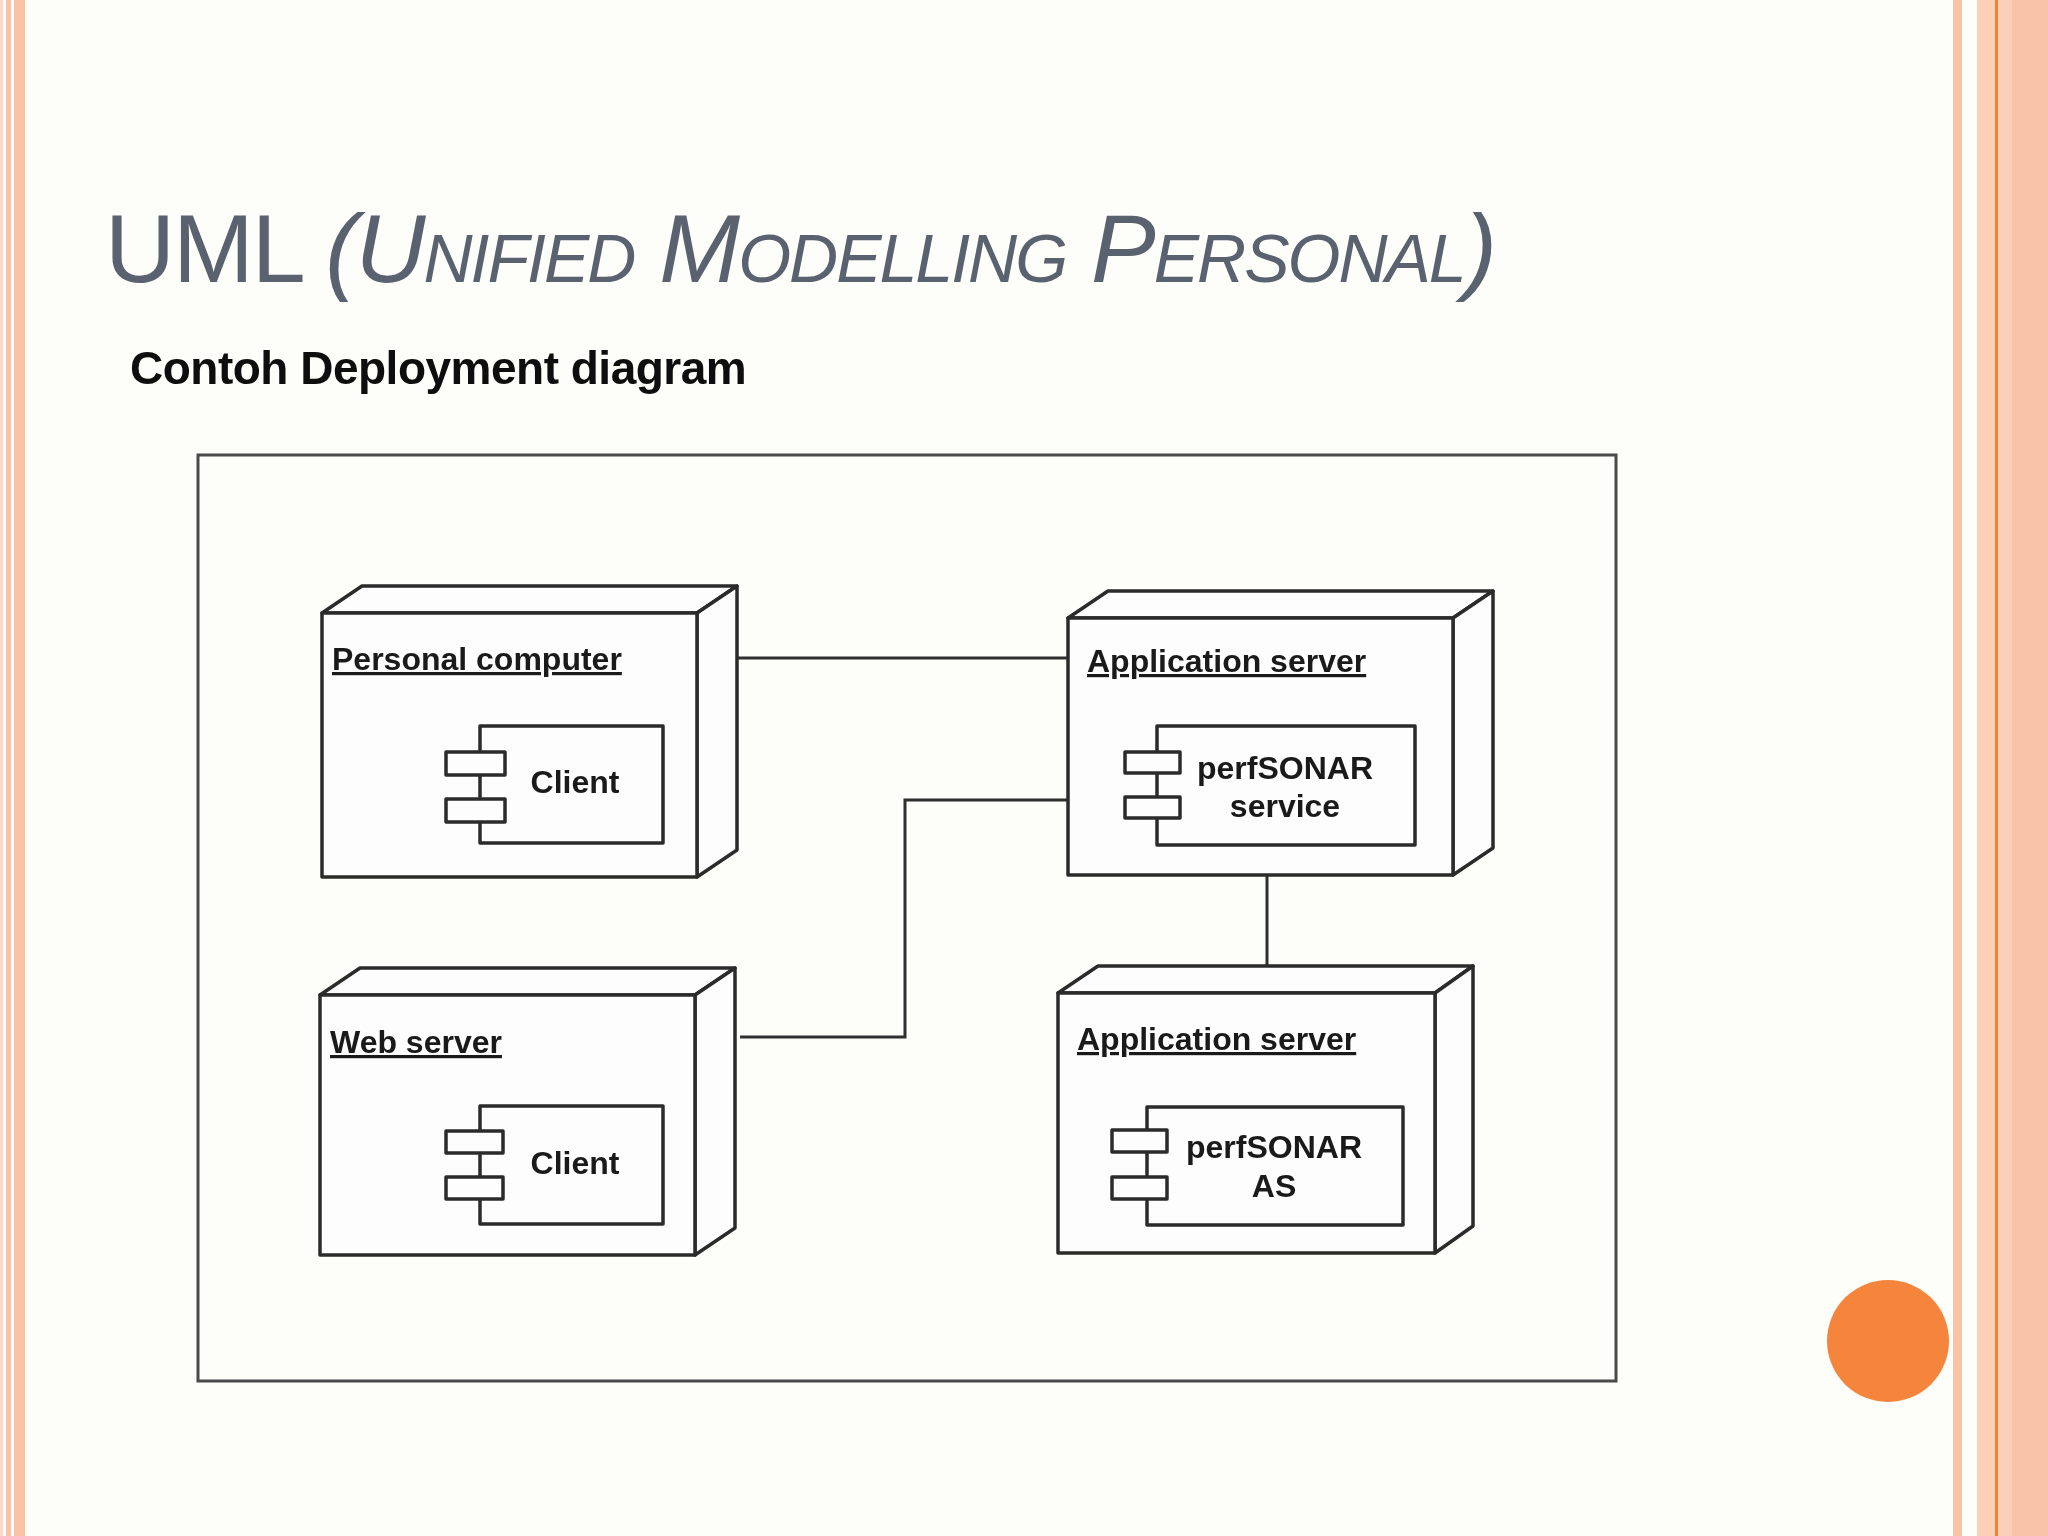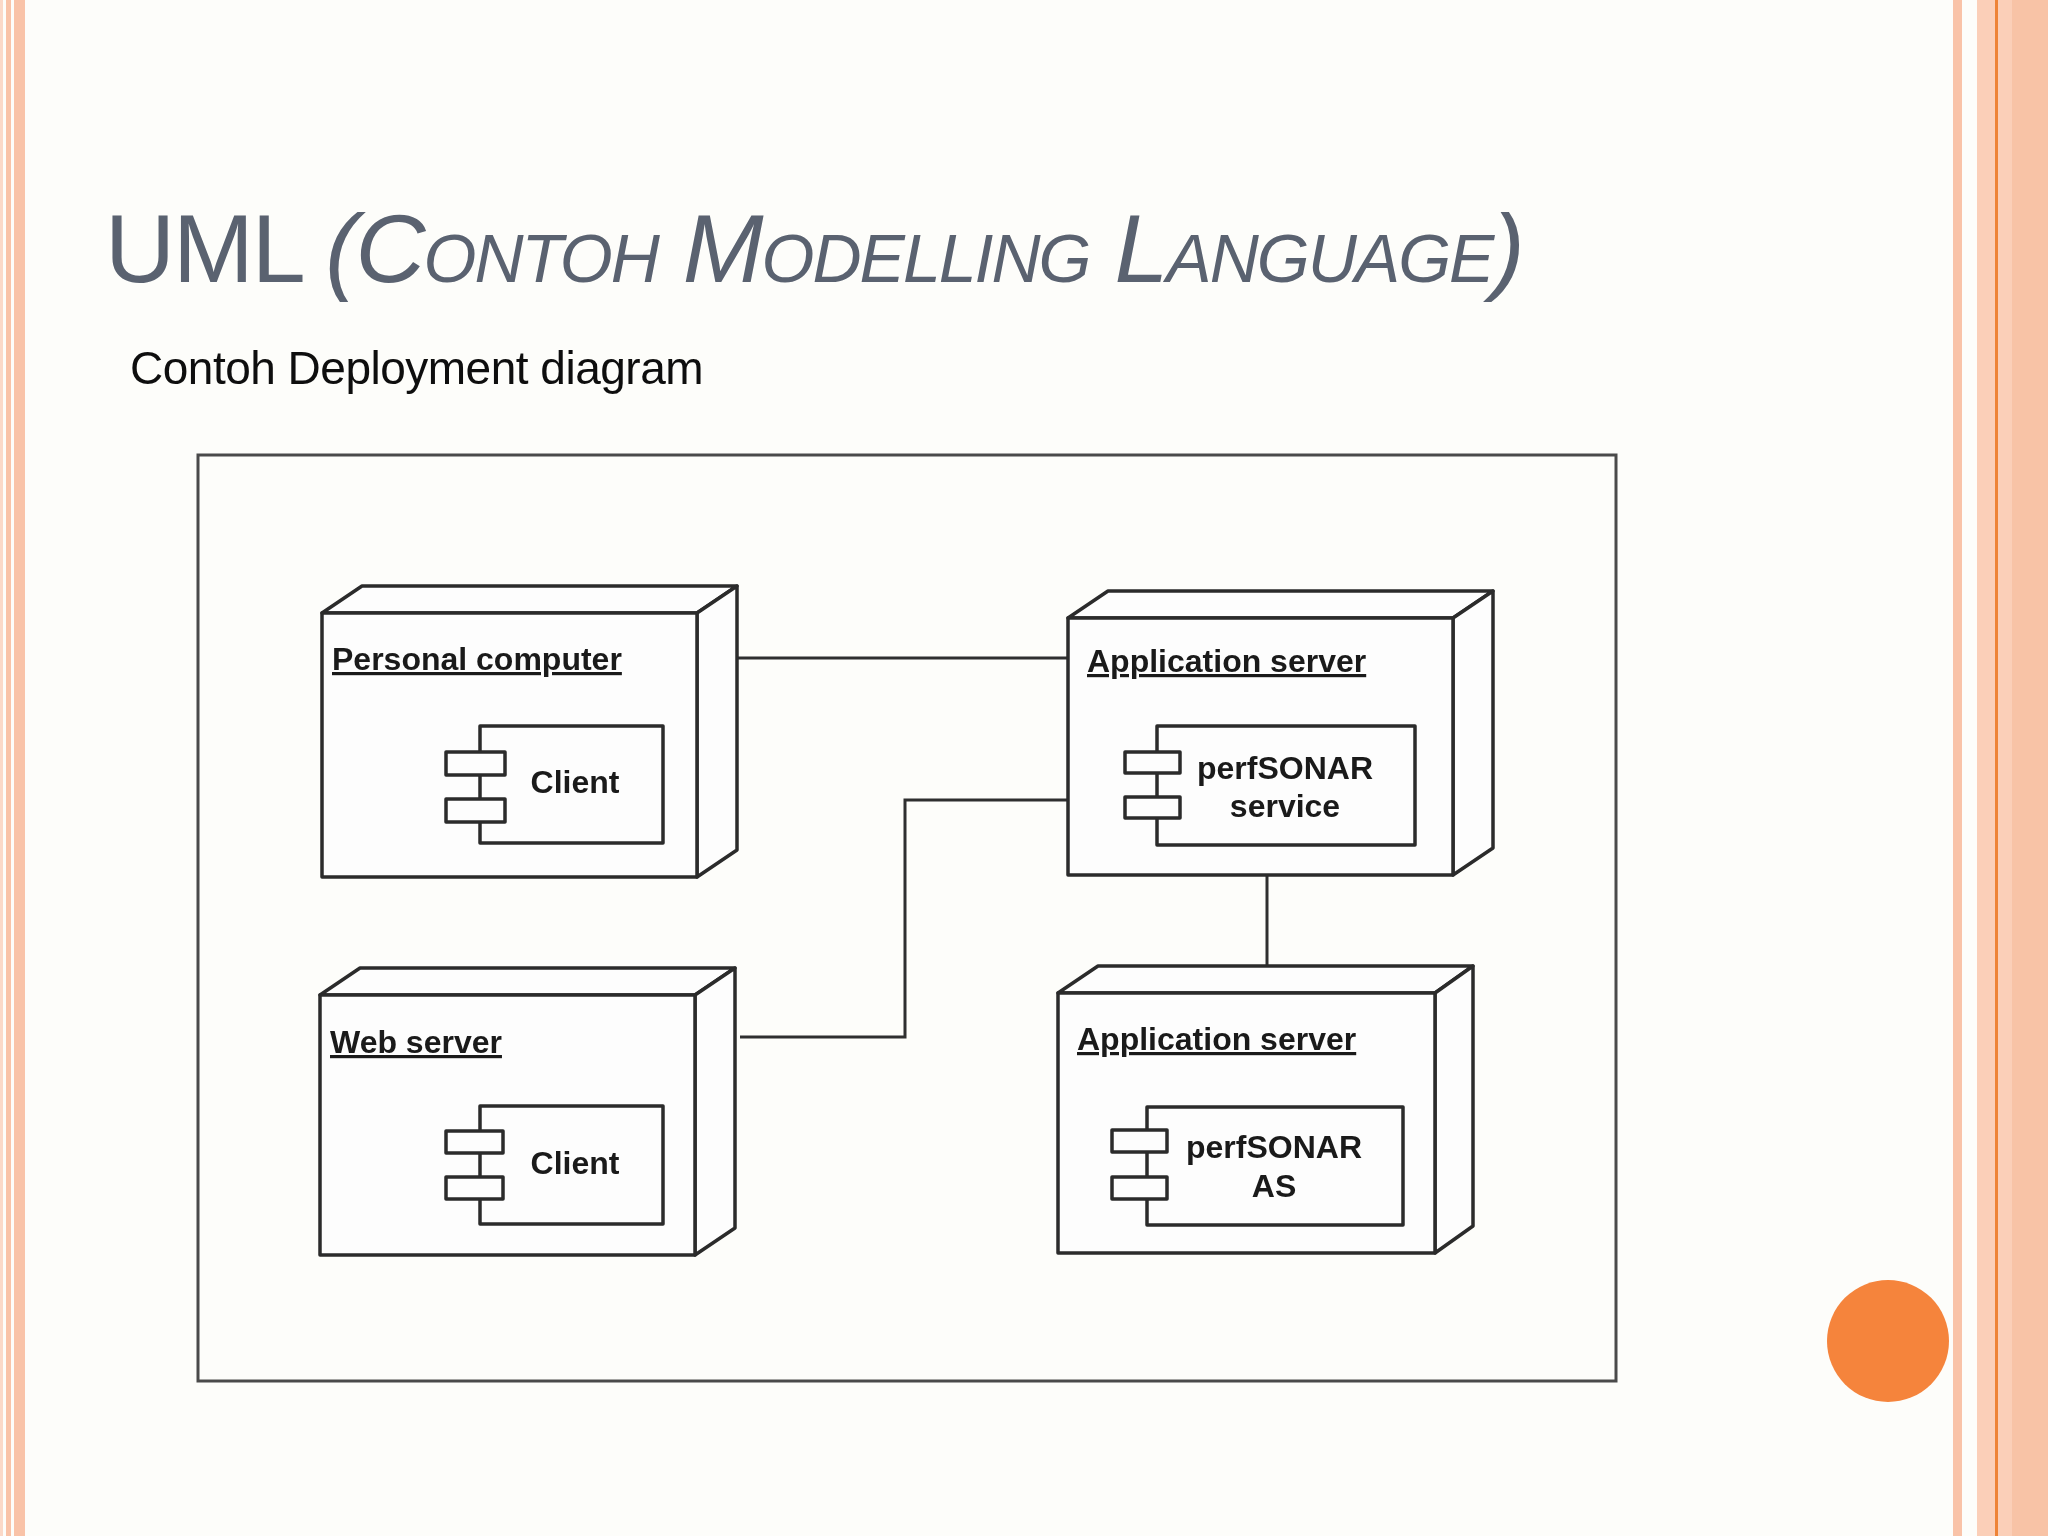--- a/index.html
+++ b/index.html
@@ -33,21 +33,21 @@
   }
   .title-em {
     font-style: italic;
     font-variant: small-caps;
   }
   .subtitle {
     position: absolute;
     left: 130px;
     top: 341px;
     font-size: 46px;
-    font-weight: normal;
+    font-weight: bold;
     color: #0e0e0e;
     letter-spacing: -0.5px;
     white-space: nowrap;
   }
   
   .diagram-svg { position: absolute; left: 0; top: 0; }
   .node-face { fill: #fdfdfd; stroke: #2b2b2b; stroke-width: 3.5; stroke-linejoin: round; }
   .comp-box  { fill: #fdfdfd; stroke: #2b2b2b; stroke-width: 3.5; stroke-linejoin: round; }
   .comp-tab  { fill: #fdfdfd; stroke: #2b2b2b; stroke-width: 3.5; stroke-linejoin: round; }
   .connector { fill: none; stroke: #2f2f2f; stroke-width: 3; }
@@ -75,21 +75,21 @@
   <div class="stripe stripe-l1"></div>
   <div class="stripe stripe-l2"></div>
   <div class="stripe stripe-l3"></div>
 
   <div class="stripe stripe-r1"></div>
   <div class="stripe band-r">
     <div class="band-r-line"></div>
     <div class="band-r-dark"></div>
   </div>
 
-  <div class="page-title"><span>UML </span><span class="title-em">(Contoh Modelling Language)</span></div>
+  <div class="page-title"><span>UML </span><span class="title-em">(Unified Modelling Personal)</span></div>
 
   <div class="subtitle">Contoh Deployment diagram</div>
 
   <svg class="diagram-svg" width="2048" height="1536" viewBox="0 0 2048 1536">
 
     <rect class="frame" x="198" y="455" width="1418" height="926"></rect>
 
     <path class="connector" d="M738 658 H1068"></path>
     <path class="connector" d="M740 1037 H905 V800 H1068"></path>
     <path class="connector" d="M1267 875 V970"></path>

